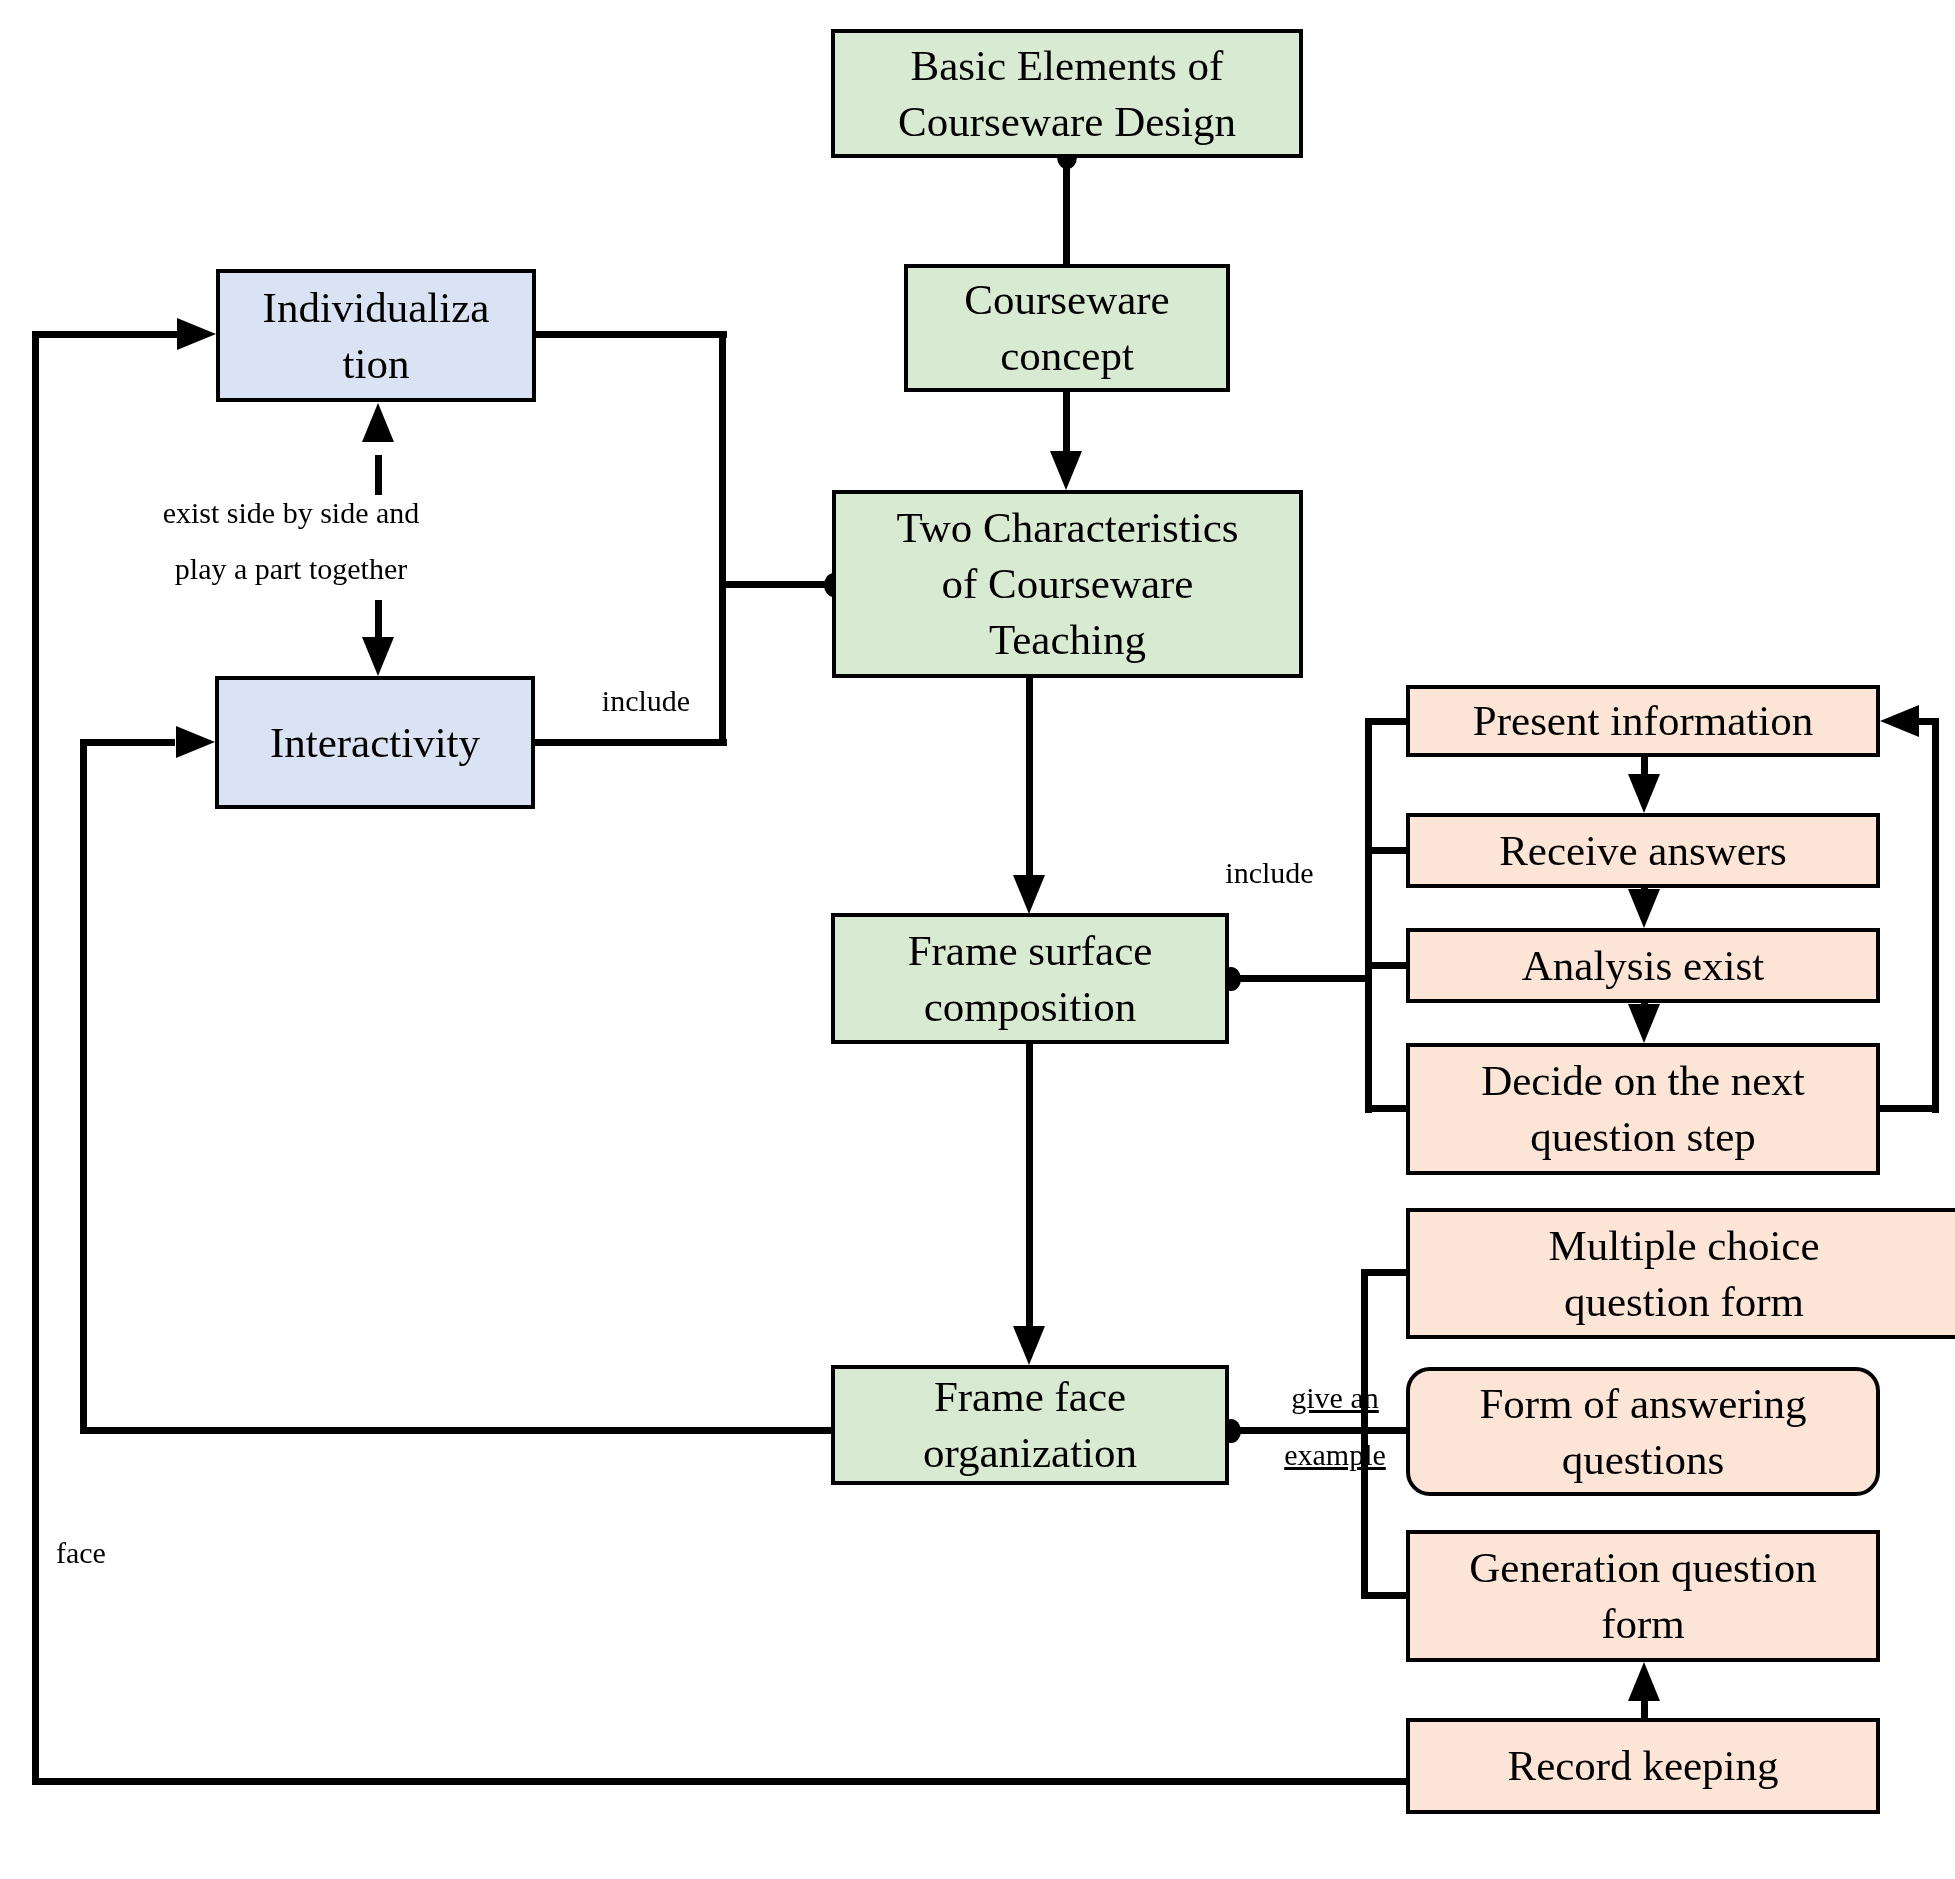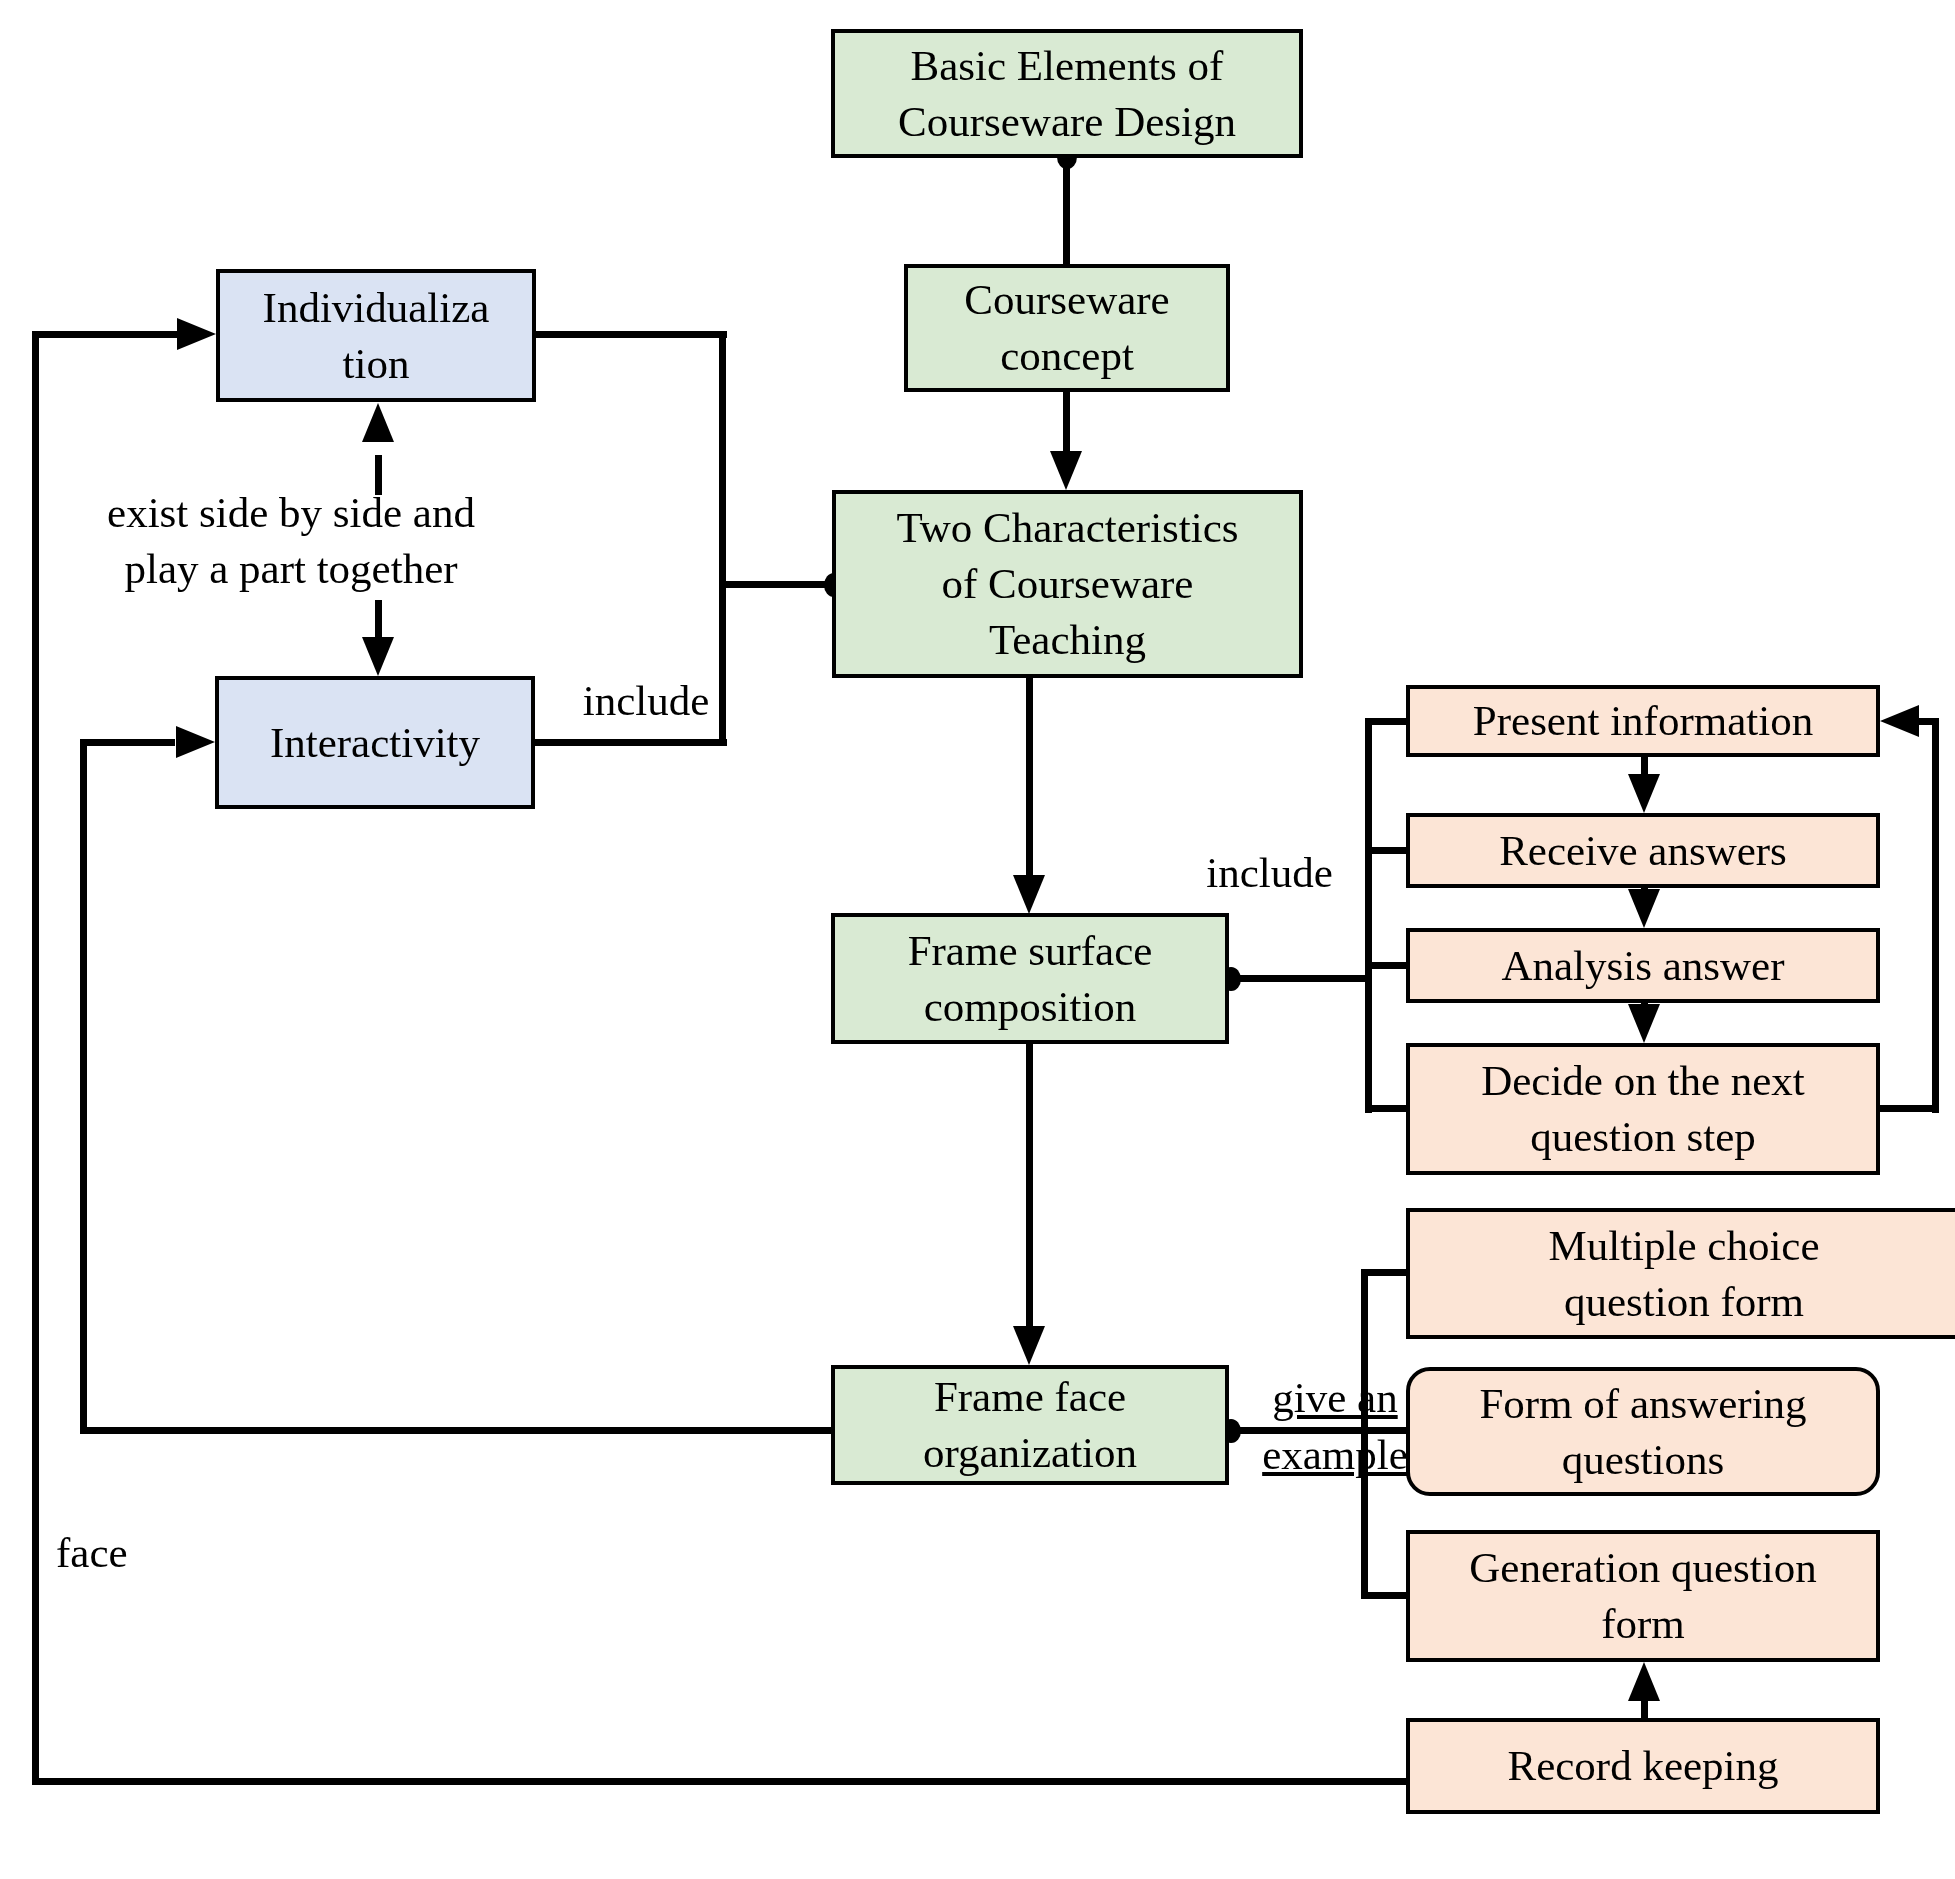--- a/index.html
+++ b/index.html
@@ -34,21 +34,21 @@
     background: #000;
     border-radius: 50%;
   }
   .ah { position: absolute; width: 0; height: 0; }
   .ah-down  { border-left: 16.5px solid transparent; border-right: 16.5px solid transparent; border-top: 39px solid #000; }
   .ah-up    { border-left: 16.5px solid transparent; border-right: 16.5px solid transparent; border-bottom: 39px solid #000; }
   .ah-right { border-top: 16.5px solid transparent; border-bottom: 16.5px solid transparent; border-left: 39px solid #000; }
   .ah-left  { border-top: 16.5px solid transparent; border-bottom: 16.5px solid transparent; border-right: 39px solid #000; }
   .lbl {
     position: absolute;
-    font-size: 43px;
+    font-size: 30px;
     line-height: 56px;
     white-space: pre-line;
     text-align: center;
   }
   .lbl-left { text-align: left; }
 </style>
 </head>
 <body>
 
 <div class="canvas">
@@ -124,21 +124,21 @@
 Teaching</div>
   <div class="node blue" style="left:216px; top:269px; width:320px; height:133px;">Individualiza
 tion</div>
   <div class="node blue" style="left:215px; top:676px; width:320px; height:133px;">Interactivity</div>
   <div class="node green" style="left:831px; top:913px; width:398px; height:131px;">Frame surface
 composition</div>
   <div class="node green" style="left:831px; top:1365px; width:398px; height:120px;">Frame face
 organization</div>
   <div class="node orange" style="left:1406px; top:685px; width:474px; height:72px;">Present information</div>
   <div class="node orange" style="left:1406px; top:813px; width:474px; height:75px;">Receive answers</div>
-  <div class="node orange" style="left:1406px; top:928px; width:474px; height:75px;">Analysis answer</div>
+  <div class="node orange" style="left:1406px; top:928px; width:474px; height:75px;">Analysis exist</div>
   <div class="node orange" style="left:1406px; top:1043px; width:474px; height:132px;">Decide on the next
 question step</div>
   <div class="node orange" style="left:1406px; top:1208px; width:556px; height:131px;">Multiple choice
 question form</div>
   <div class="node orange" style="left:1406px; top:1367px; width:474px; height:129px;border-radius:24px;">Form of answering
 questions</div>
   <div class="node orange" style="left:1406px; top:1530px; width:474px; height:132px;">Generation question
 form</div>
   <div class="node orange" style="left:1406px; top:1718px; width:474px; height:96px;">Record keeping</div>
 

